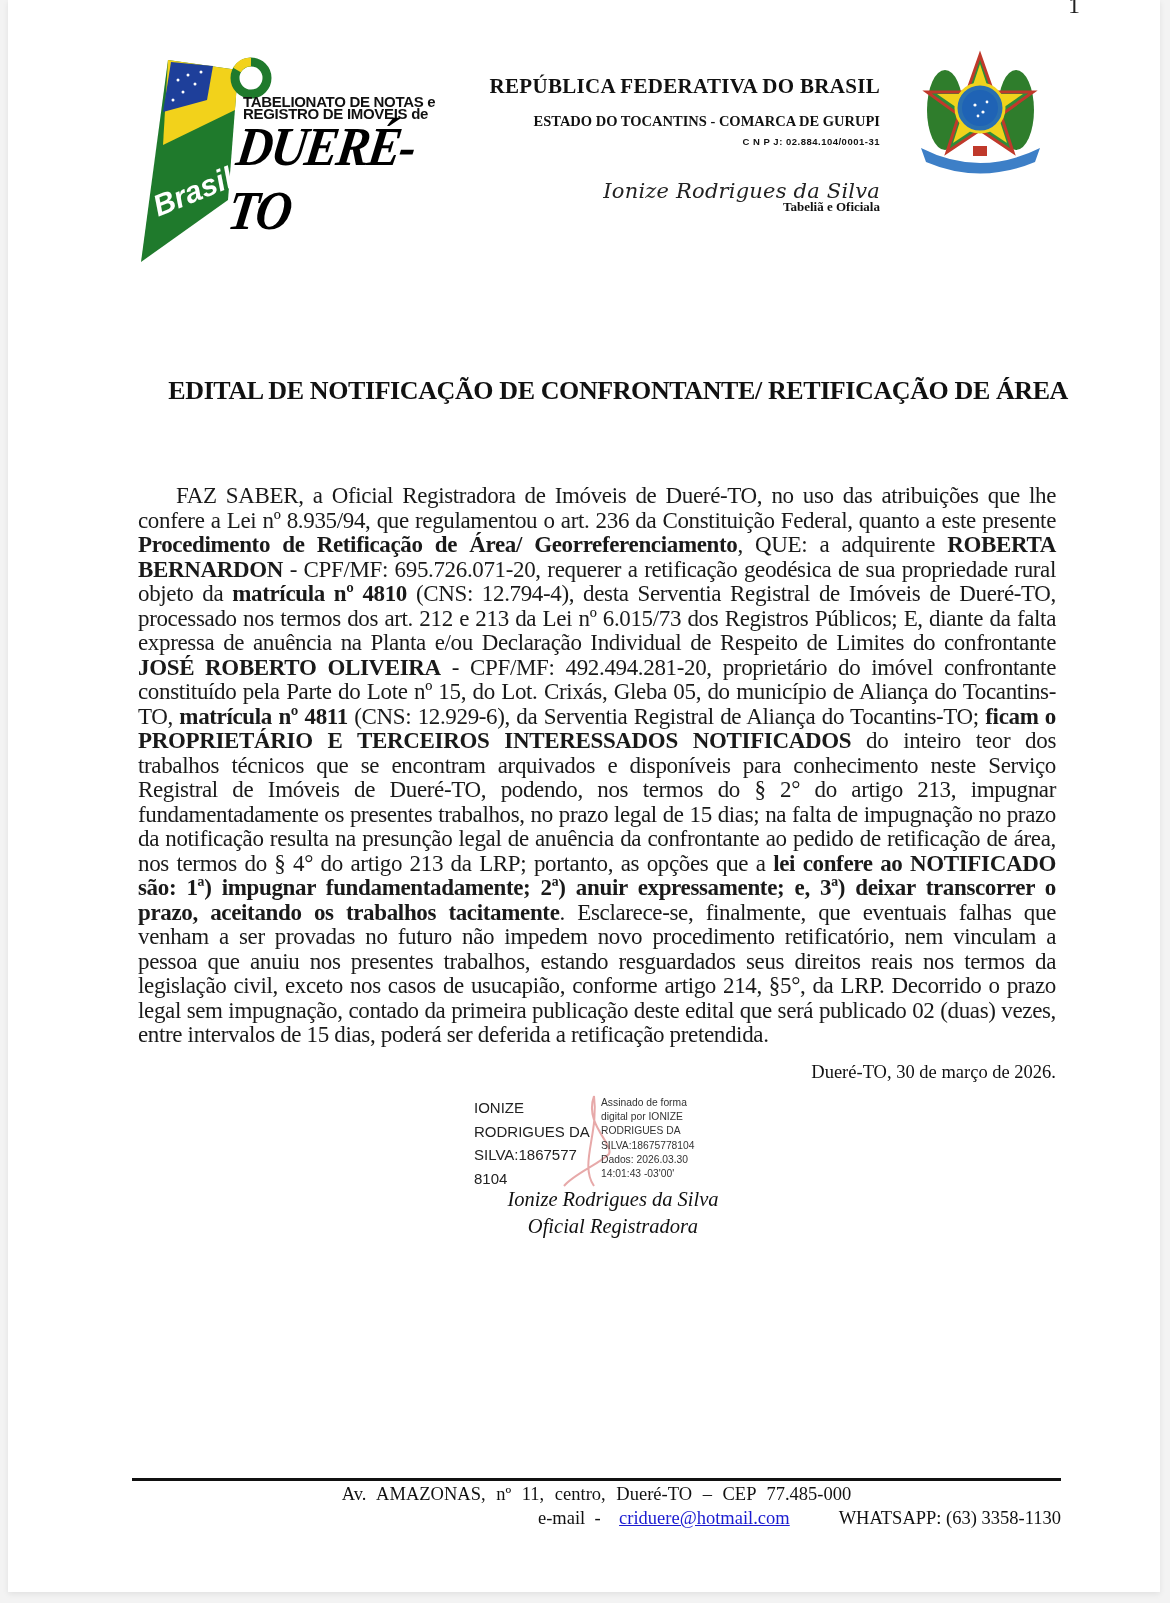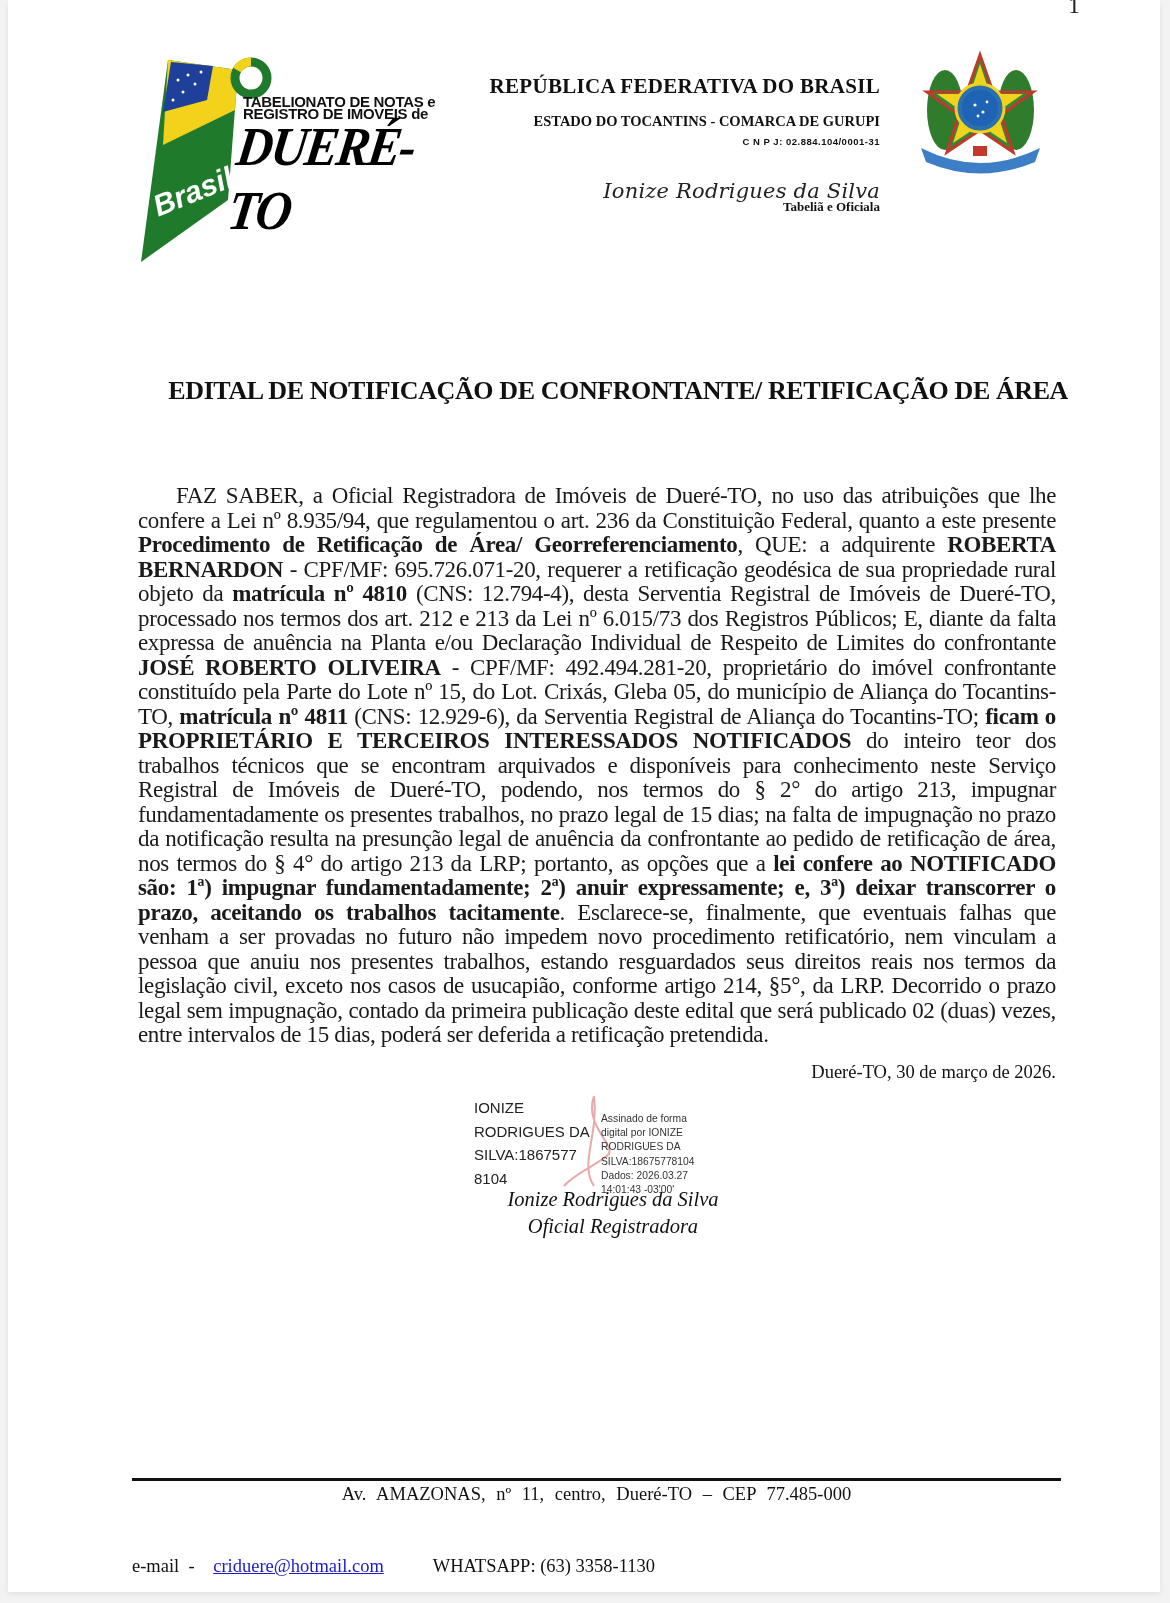--- a/index.html
+++ b/index.html
@@ -27,27 +27,27 @@
   .body-text {
     position:absolute; left:130px; top:484px; width:918px;
     font-size:23px; line-height:24.5px; text-align:justify; color:#1a1a1a;
     letter-spacing:-0.35px;
   }
   .body-text p { margin:0; text-indent:38px; }
   .body-text b { font-weight:bold; }
   .date-line { position:absolute; left:700px; top:1062px; width:348px; text-align:right; font-size:18.5px; }
   .digsig { position:absolute; left:466px; top:1096px; width:260px; height:94px; }
   .digsig-left { position:absolute; left:0; top:0; font-family:"Liberation Sans", sans-serif; font-size:15px; line-height:23.5px; color:#222; }
-  .digsig-right { position:absolute; left:127px; top:16px; font-family:"Liberation Sans", sans-serif; font-size:10.3px; line-height:14.2px; color:#333; }
+  .digsig-right { position:absolute; left:127px; top:0; font-family:"Liberation Sans", sans-serif; font-size:10.3px; line-height:14.2px; color:#333; }
   .digsig-mark { position:absolute; left:80px; top:-2px; width:70px; height:95px; }
   .signer-name { position:absolute; left:450px; top:1188px; width:310px; text-align:center; font-style:italic; font-size:20.5px; }
   .signer-role { position:absolute; left:450px; top:1215px; width:310px; text-align:center; font-style:italic; font-size:20.5px; }
   .footer-rule { position:absolute; left:124px; top:1478px; width:929px; height:3px; background:#111; }
   .footer-l1 { position:absolute; left:124px; top:1484px; width:929px; text-align:center; font-size:18.5px; word-spacing:6px; }
-  .footer-l2 { position:absolute; left:124px; top:1508px; width:929px; text-align:left; font-size:18.5px;margin-top:48px; }
+  .footer-l2 { position:absolute; left:124px; top:1508px; width:929px; text-align:right; font-size:18.5px; }
   .footer-l2 a { color:#1a1ad0; text-decoration:underline; }
   .sp { display:inline-block; width:40px; }
 </style>
 </head>
 <body>
 
 <div class="page">
 
   <div class="page-number">1</div>
 
@@ -118,21 +118,21 @@
       <div>IONIZE</div>
       <div>RODRIGUES DA</div>
       <div>SILVA:1867577</div>
       <div>8104</div>
     </div>
     <div class="digsig-right">
       <div>Assinado de forma</div>
       <div>digital por IONIZE</div>
       <div>RODRIGUES DA</div>
       <div>SILVA:18675778104</div>
-      <div>Dados: 2026.03.27</div>
+      <div>Dados: 2026.03.30</div>
       <div>14:01:43 -03'00'</div>
     </div>
   </div>
 
   <div class="signer-name">Ionize Rodrigues da Silva</div>
   <div class="signer-role">Oficial Registradora</div>
 
   <div class="footer-rule"></div>
   <div class="footer-l1">Av. AMAZONAS, nº 11, centro, Dueré-TO – CEP 77.485-000</div>
   <div class="footer-l2">

